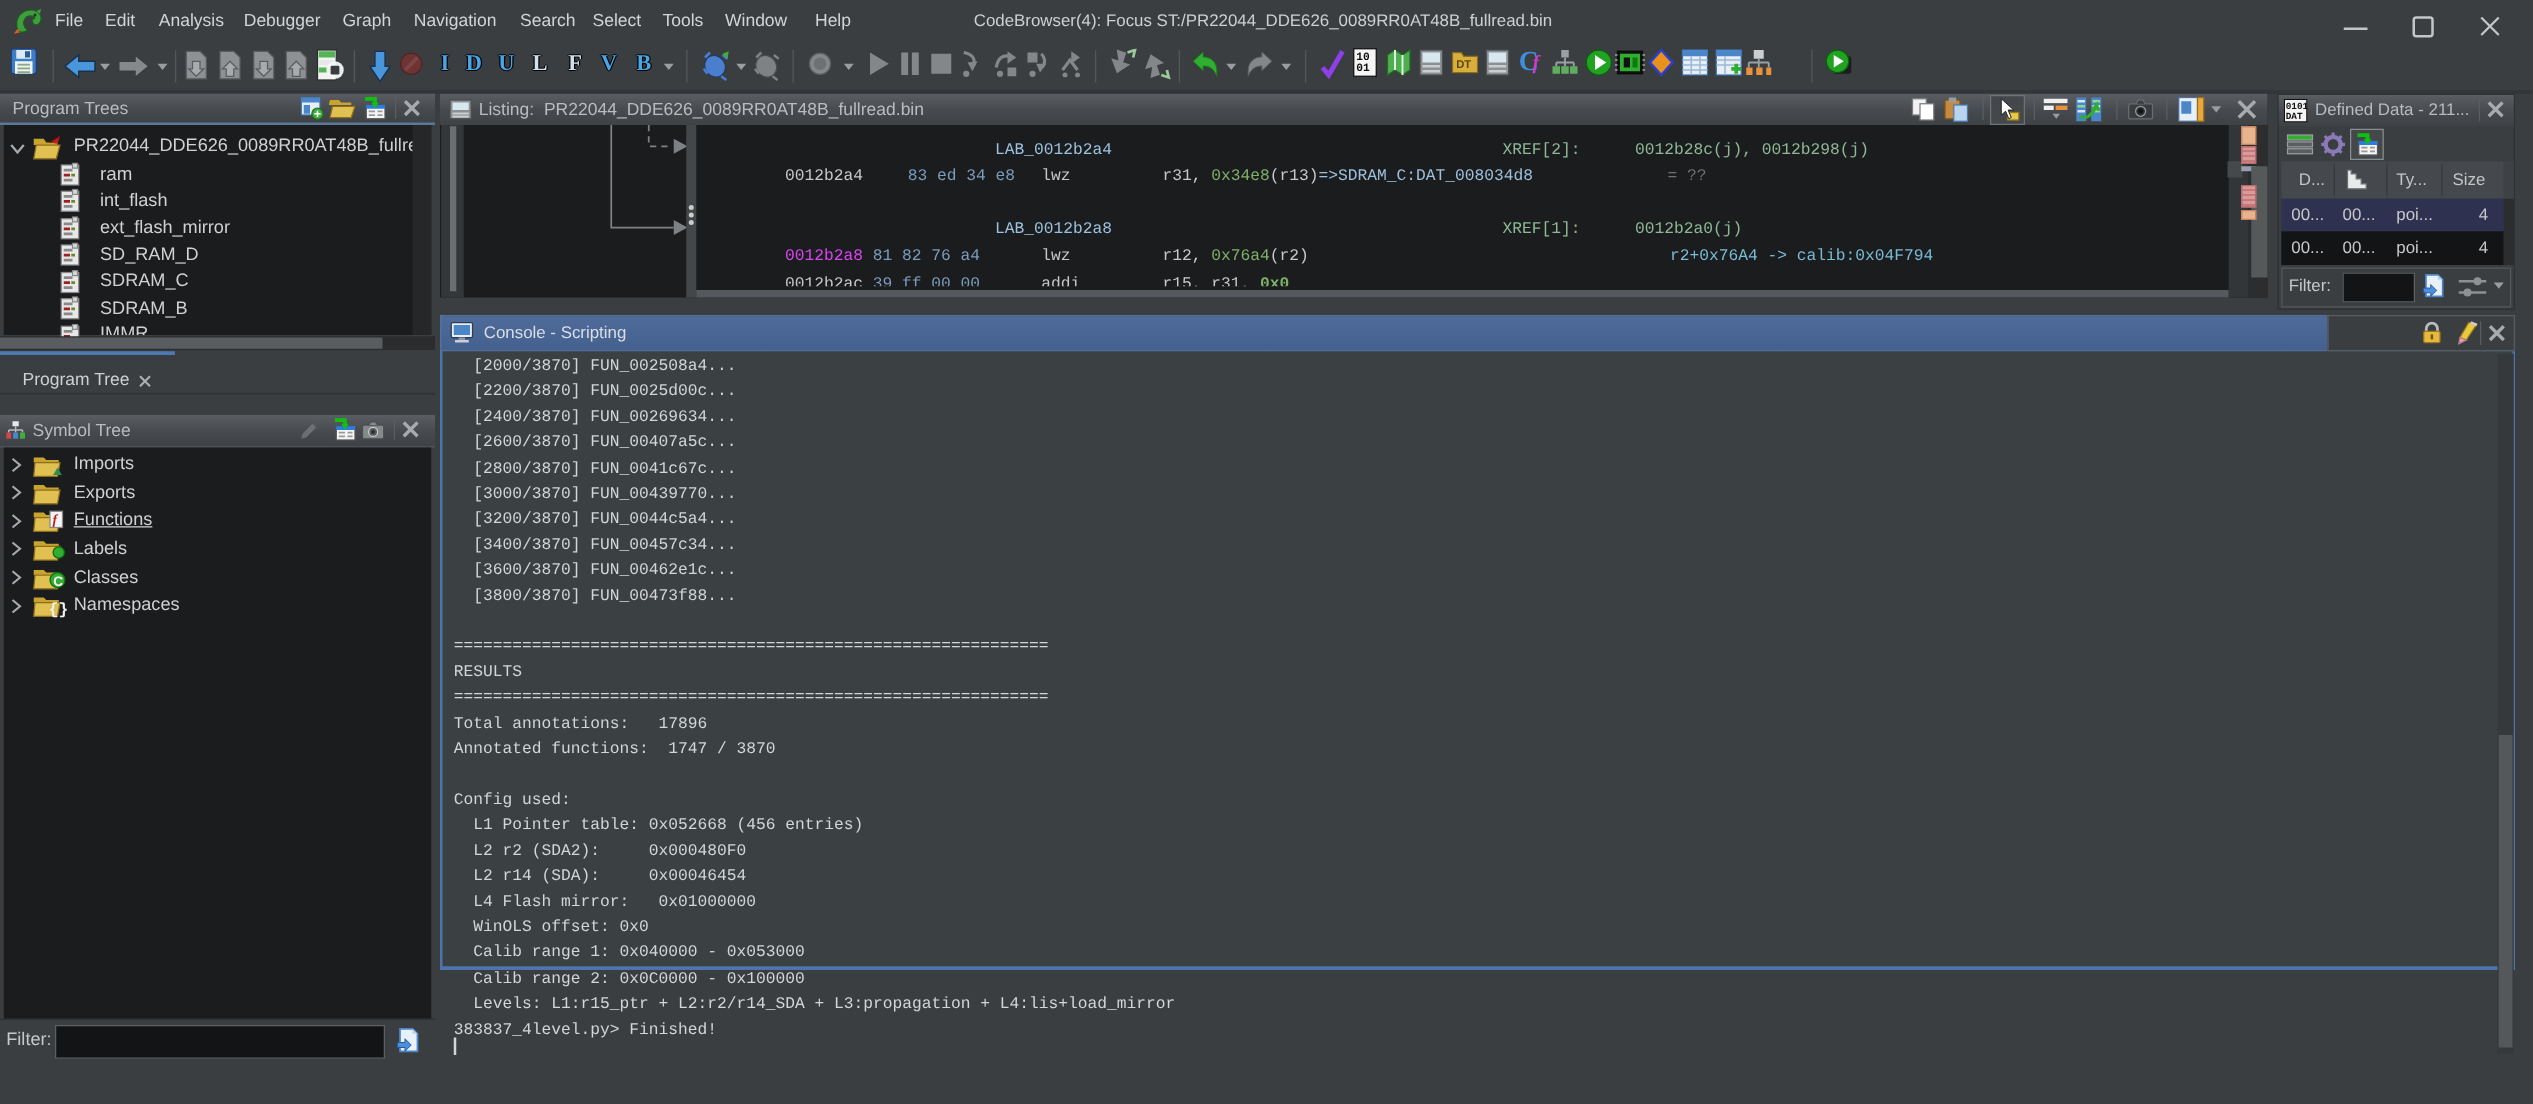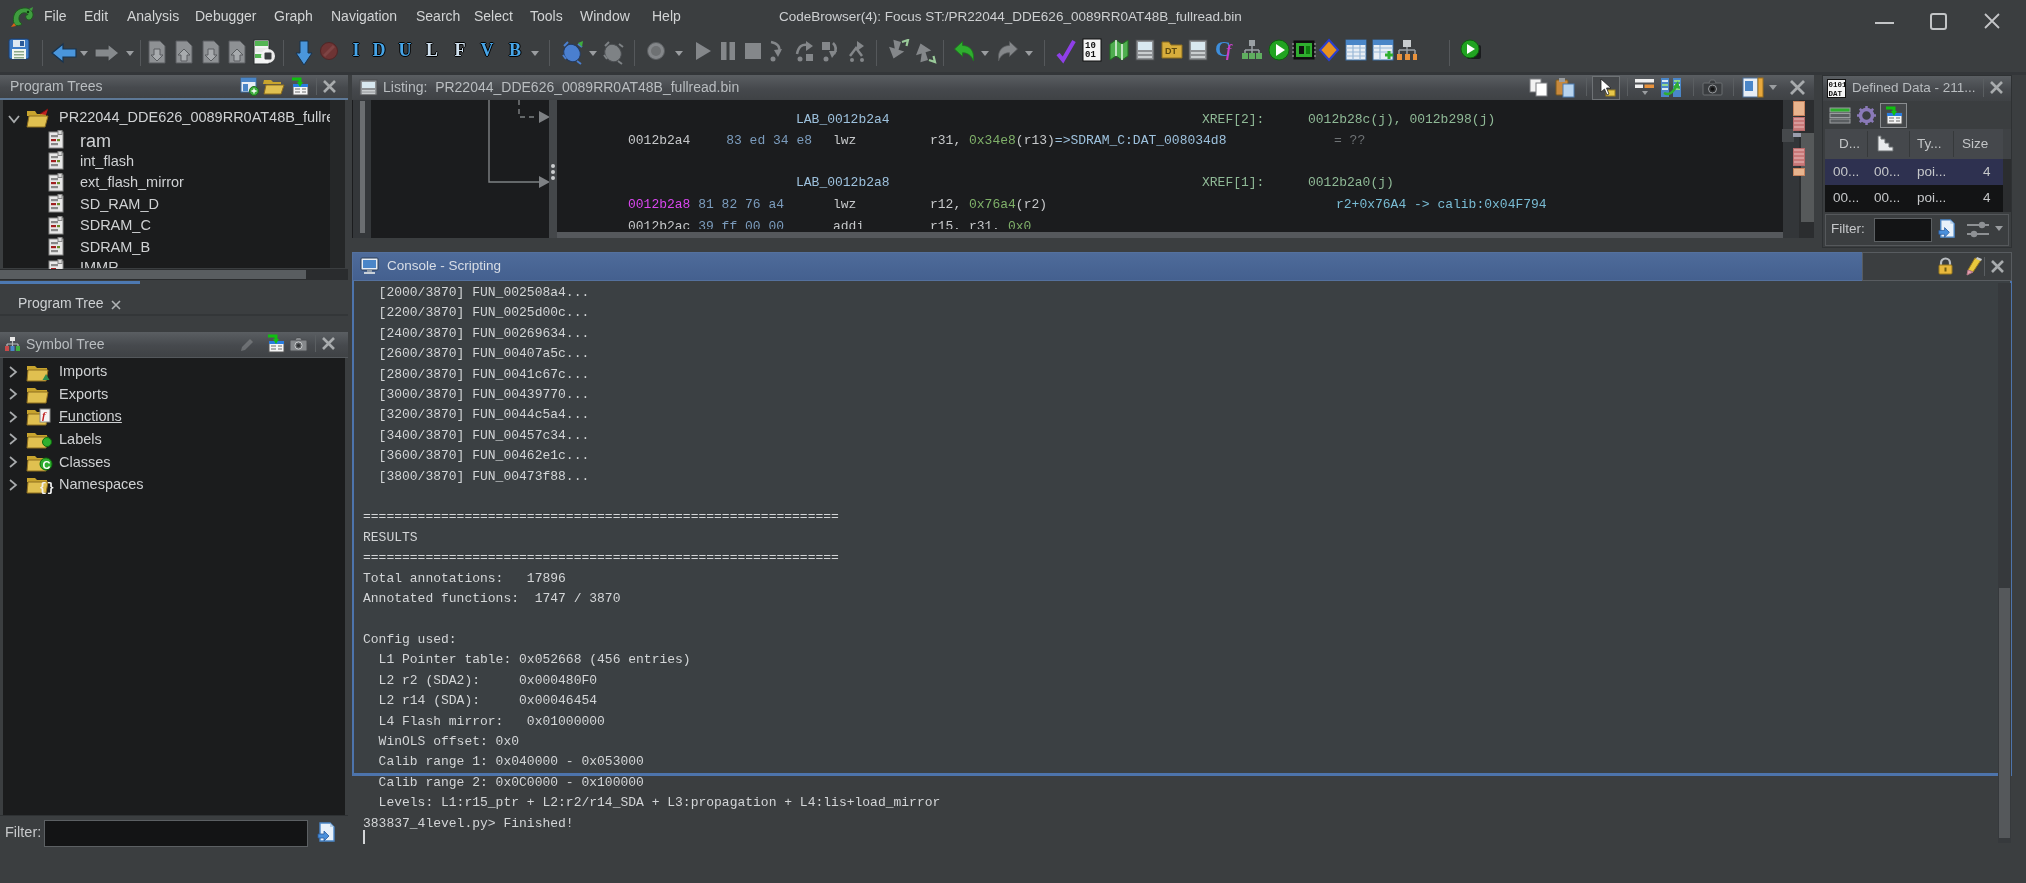--- a/index.html
+++ b/index.html
@@ -323,21 +323,21 @@
 
   <svg class="abs" style="left:48px;top:55px;" width="18" height="19" viewBox="0 0 18 19">
         <rect x="1" y="2" width="14" height="16" fill="#e8e8e8" stroke="#888"></rect>
         <path d="M11 2 h4 l-4 -0 z" fill="#aaa"></path>
         <rect x="10" y="0.5" width="4" height="4" fill="#d8d8d8" stroke="#888"></rect>
         <rect x="3" y="5" width="7" height="2.2" fill="#888"></rect>
         <rect x="3" y="9" width="5" height="2.2" fill="#a02020"></rect>
         <rect x="3" y="13" width="7" height="2.2" fill="#888"></rect>
         <rect x="9" y="9" width="3" height="2.2" fill="#6a8a2a"></rect>
       </svg>
-  <span class="abs" style="left:80px;top:56px;font-size:18px;color:#cfd1d3;">ram</span>
+  <span class="abs" style="left:80px;top:56px;font-size:15px;color:#cfd1d3;">ram</span>
   <svg class="abs" style="left:48px;top:76px;" width="18" height="19" viewBox="0 0 18 19">
         <rect x="1" y="2" width="14" height="16" fill="#e8e8e8" stroke="#888"></rect>
         <rect x="10" y="0.5" width="4" height="4" fill="#d8d8d8" stroke="#888"></rect>
         <rect x="3" y="5" width="7" height="2.2" fill="#888"></rect>
         <rect x="3" y="9" width="5" height="2.2" fill="#a02020"></rect>
         <rect x="3" y="13" width="7" height="2.2" fill="#888"></rect>
         <rect x="9" y="9" width="3" height="2.2" fill="#6a8a2a"></rect>
       </svg>
   <span class="abs" style="left:80px;top:78px;font-size:14.5px;color:#cfd1d3;">int_flash</span>
   <svg class="abs" style="left:48px;top:98px;" width="18" height="19" viewBox="0 0 18 19">
@@ -582,21 +582,21 @@
   <div class="mono" style="position:absolute;top:100px;left:444px;font-size:13px;color:#9dc1dd;white-space:pre;">LAB_0012b2a8</div>
   <div class="mono" style="position:absolute;top:100px;left:850px;font-size:13px;color:#8fb996;white-space:pre;">XREF[1]:</div>
   <div class="mono" style="position:absolute;top:100px;left:956px;font-size:13px;color:#8fb996;white-space:pre;">0012b2a0(j)</div>
   <div class="mono" style="position:absolute;top:122px;left:276px;font-size:13px;white-space:pre;"><span style="color:#d946ef;">0012b2a8 </span><span style="color:#7b9cbd;">81 82 76 a4</span></div>
   <div class="mono" style="position:absolute;top:122px;left:481px;font-size:13px;color:#c6c8ca;white-space:pre;">lwz</div>
   <div class="mono" style="position:absolute;top:122px;left:578px;font-size:13px;white-space:pre;"><span style="color:#c6c8ca;">r12, </span><span style="color:#7fb069;">0x76a4</span><span style="color:#c6c8ca;">(r2)</span></div>
   <div class="mono" style="position:absolute;top:122px;left:984px;font-size:13px;color:#79bcd4;white-space:pre;">r2+0x76A4 -&gt; calib:0x04F794</div>
   <div class="abs" style="left:220px;top:140px;width:1200px;height:14px;overflow:hidden;">
     <div class="mono" style="position:absolute;top:4px;left:56px;font-size:13px;white-space:pre;"><span style="color:#c6c8ca;">0012b2ac </span><span style="color:#7b9cbd;">39 ff 00 00</span></div>
     <div class="mono" style="position:absolute;top:4px;left:261px;font-size:13px;color:#c6c8ca;white-space:pre;">addi</div>
-    <div class="mono" style="position:absolute;top:4px;left:358px;font-size:13px;white-space:pre;"><span style="color:#c6c8ca;">r15, r31, </span><span style="color:#7fb069;">0x0</span></div>
+    <div class="mono" style="position:absolute;top:4px;left:358px;font-size:13px;white-space:pre;"><span style="color:#c6c8ca;">r15, r31, </span><span style="color:#7fb069;font-weight:bold;">0x0</span></div>
   </div>
 
   <div class="abs" style="left:205px;top:157px;width:1226px;height:6px;background:#55585c;"></div>
 
   <div class="abs" style="left:1431px;top:25px;width:16px;height:138px;background:#333639;"></div>
   <div class="abs" style="left:1447px;top:25px;width:15px;height:138px;background:#2b2d2f;"></div>
   <div class="abs" style="left:1430px;top:54px;width:12px;height:13px;background:#46494c;"></div>
   <div class="abs" style="left:1441px;top:26px;width:12px;height:15px;background:#e8b48e;border:1px solid #c8845e;"></div>
   <div class="abs" style="left:1441px;top:42px;width:12px;height:14px;background:#d88f8f;border:1px solid #b86a6a;background-image:repeating-linear-gradient(#d89a9a 0 2px,#c87878 2px 4px);"></div>
   <div class="abs" style="left:1441px;top:58px;width:12px;height:4px;background:#9a9dac;"></div>

